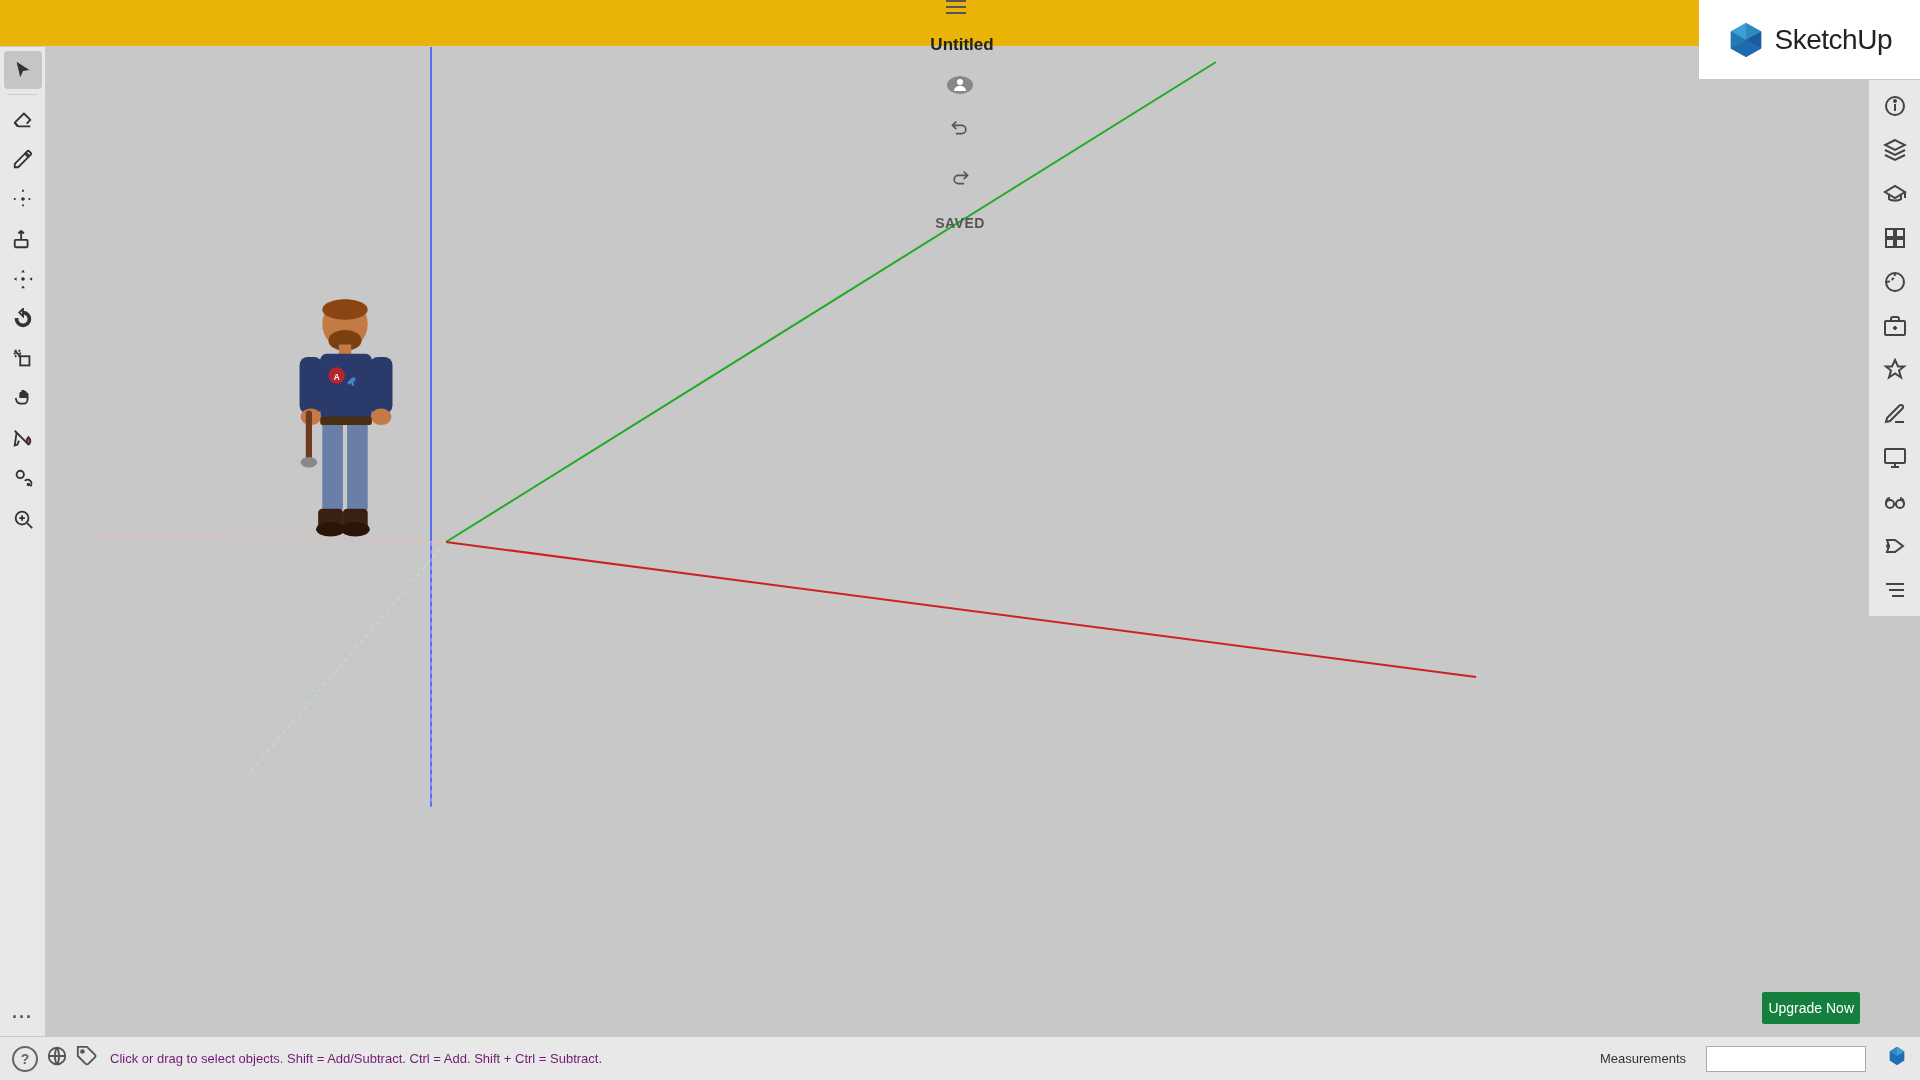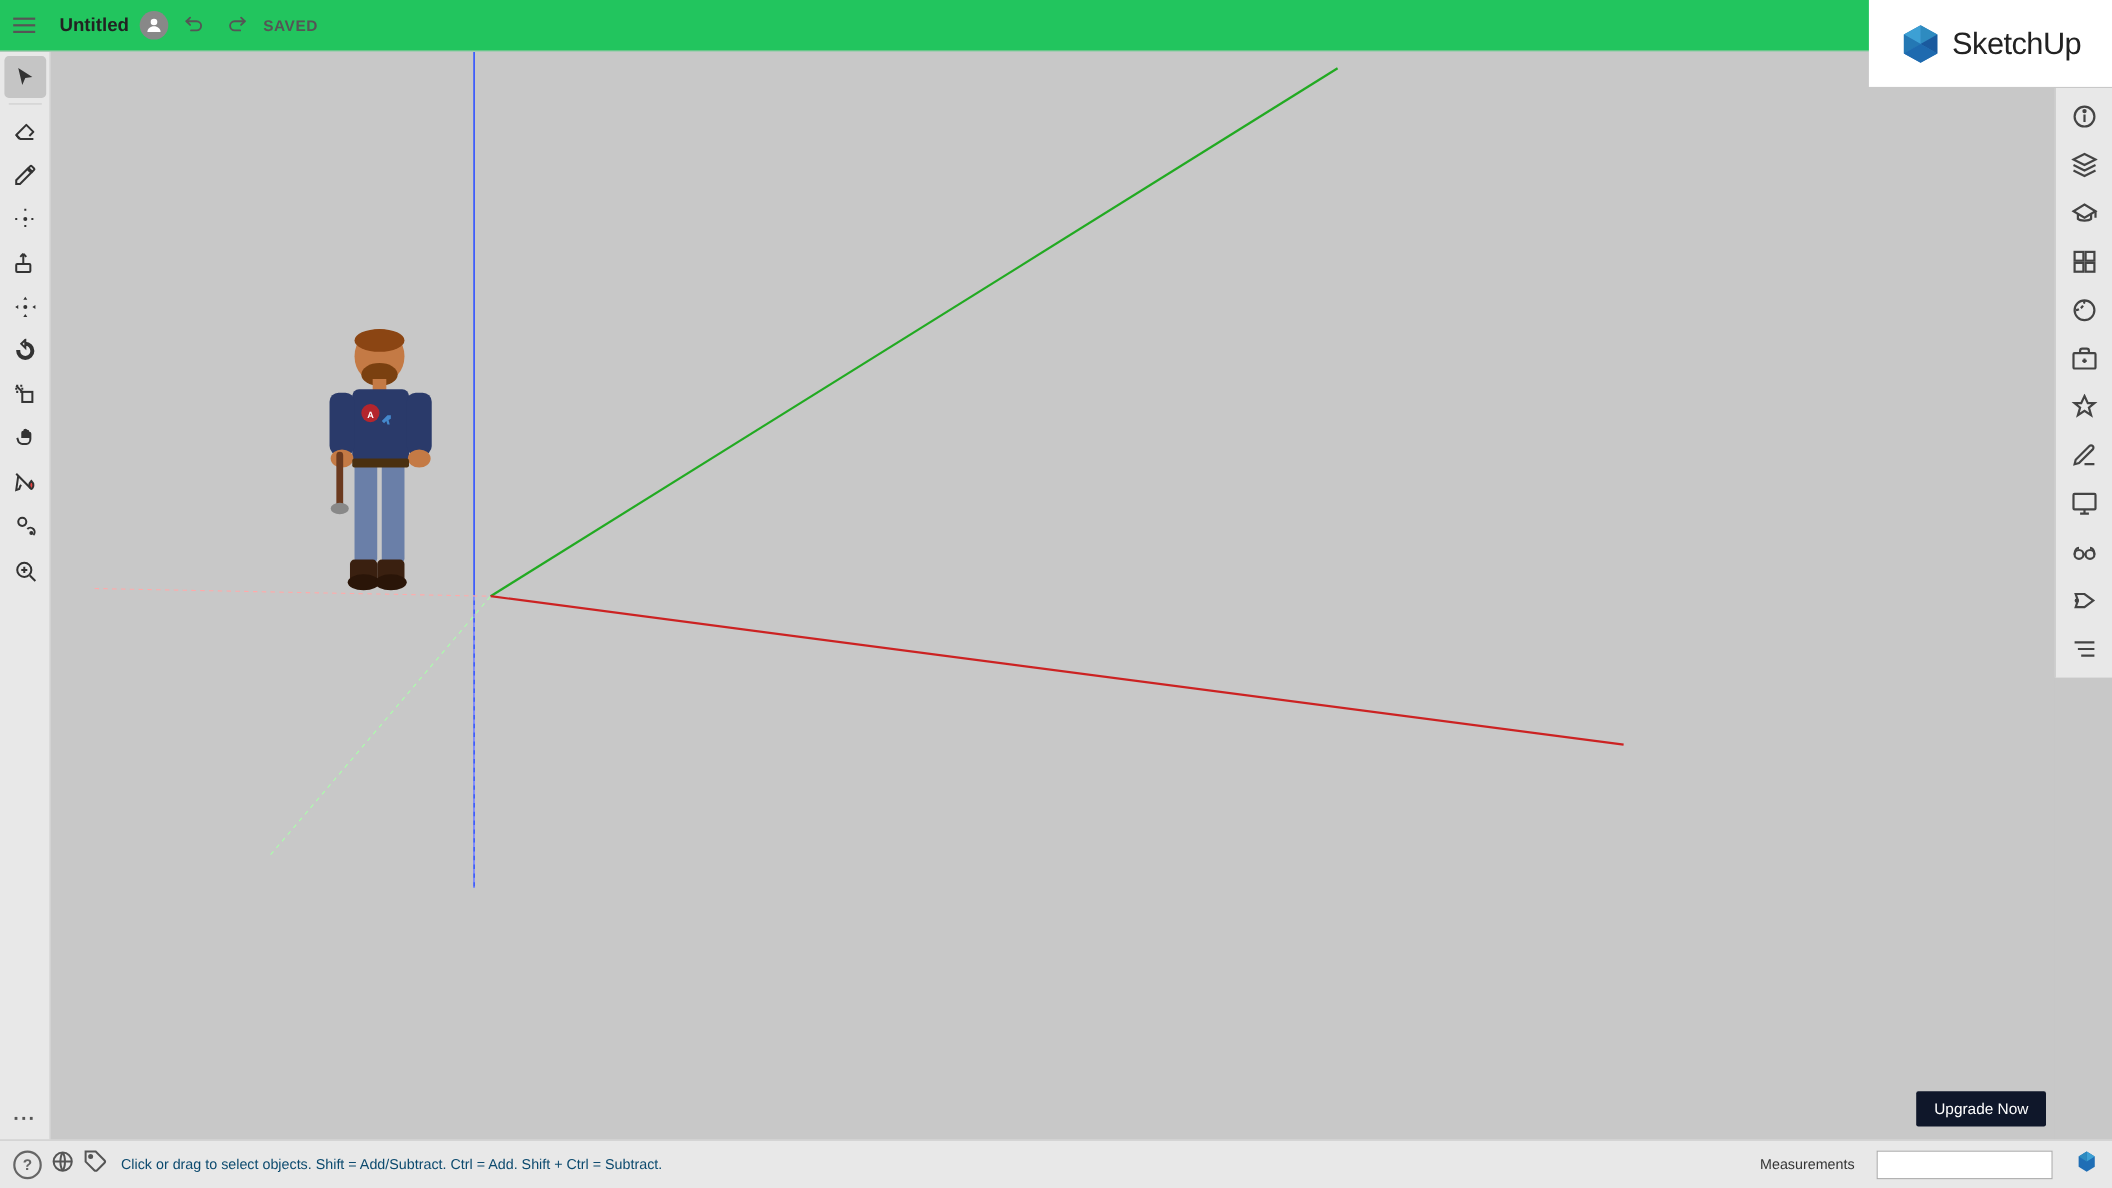--- a/index.html
+++ b/index.html
@@ -3,27 +3,28 @@
   <meta charset="utf-8">
   <style>
     * { margin: 0; padding: 0; box-sizing: border-box; }
     body { width: 1920px; height: 1080px; overflow: hidden; font-family: Arial, sans-serif; background: #c8c8c8; }
 
     
     #header {
       position: absolute;
       top: 0; left: 0; right: 0;
       height: 47px;
-      background: #22c55e;
+      background: #eab308;
       border-bottom: 1px solid #ccc;
       display: flex;
       align-items: center;
       padding: 0 12px;
-      gap: 10px;
+      gap: 21px;
       z-index: 100;
+      flex-direction: column;
     }
     #header .menu-btn {
       width: 28px; height: 28px;
       display: flex; flex-direction: column; justify-content: center; gap: 4px;
       cursor: pointer;
     }
     #header .menu-btn span {
       display: block; width: 20px; height: 2px; background: #555;
     }
     #header .title {
@@ -146,21 +147,21 @@
       border-radius: 50%;
       border: 2px solid #666;
       display: flex; align-items: center; justify-content: center;
       font-size: 14px; font-weight: bold; color: #666;
       cursor: pointer;
     }
     #bottom-bar .globe-icon, #bottom-bar .tag-icon {
       font-size: 20px; color: #555; cursor: pointer;
     }
     #bottom-bar .status-text {
-      font-size: 13px; color: #0c4a6e;
+      font-size: 13px; color: #701a75;
       margin-left: 4px;
     }
     #bottom-bar .measurements-section {
       margin-left: auto;
       display: flex; align-items: center; gap: 20px;
     }
     #bottom-bar .measurements-label {
       font-size: 13px; color: #333;
     }
     #bottom-bar .measurements-input {
@@ -171,24 +172,24 @@
       padding: 0 4px;
     }
     #bottom-bar .sketchup-small-icon {
       font-size: 20px; color: #0066cc; cursor: pointer;
     }
 
     
     #upgrade-btn {
       position: absolute;
       bottom: 56px; right: 60px;
-      background: #0f172a;
+      background: #15803d;
       color: white;
       border: none;
-      padding: 8px 16px;
+      padding: 8px 6px;
       font-size: 14px;
       cursor: pointer;
       border-radius: 2px;
       z-index: 200;
     }
 
     
     #human-figure {
       position: absolute;
       left: 234px; top: 250px;

